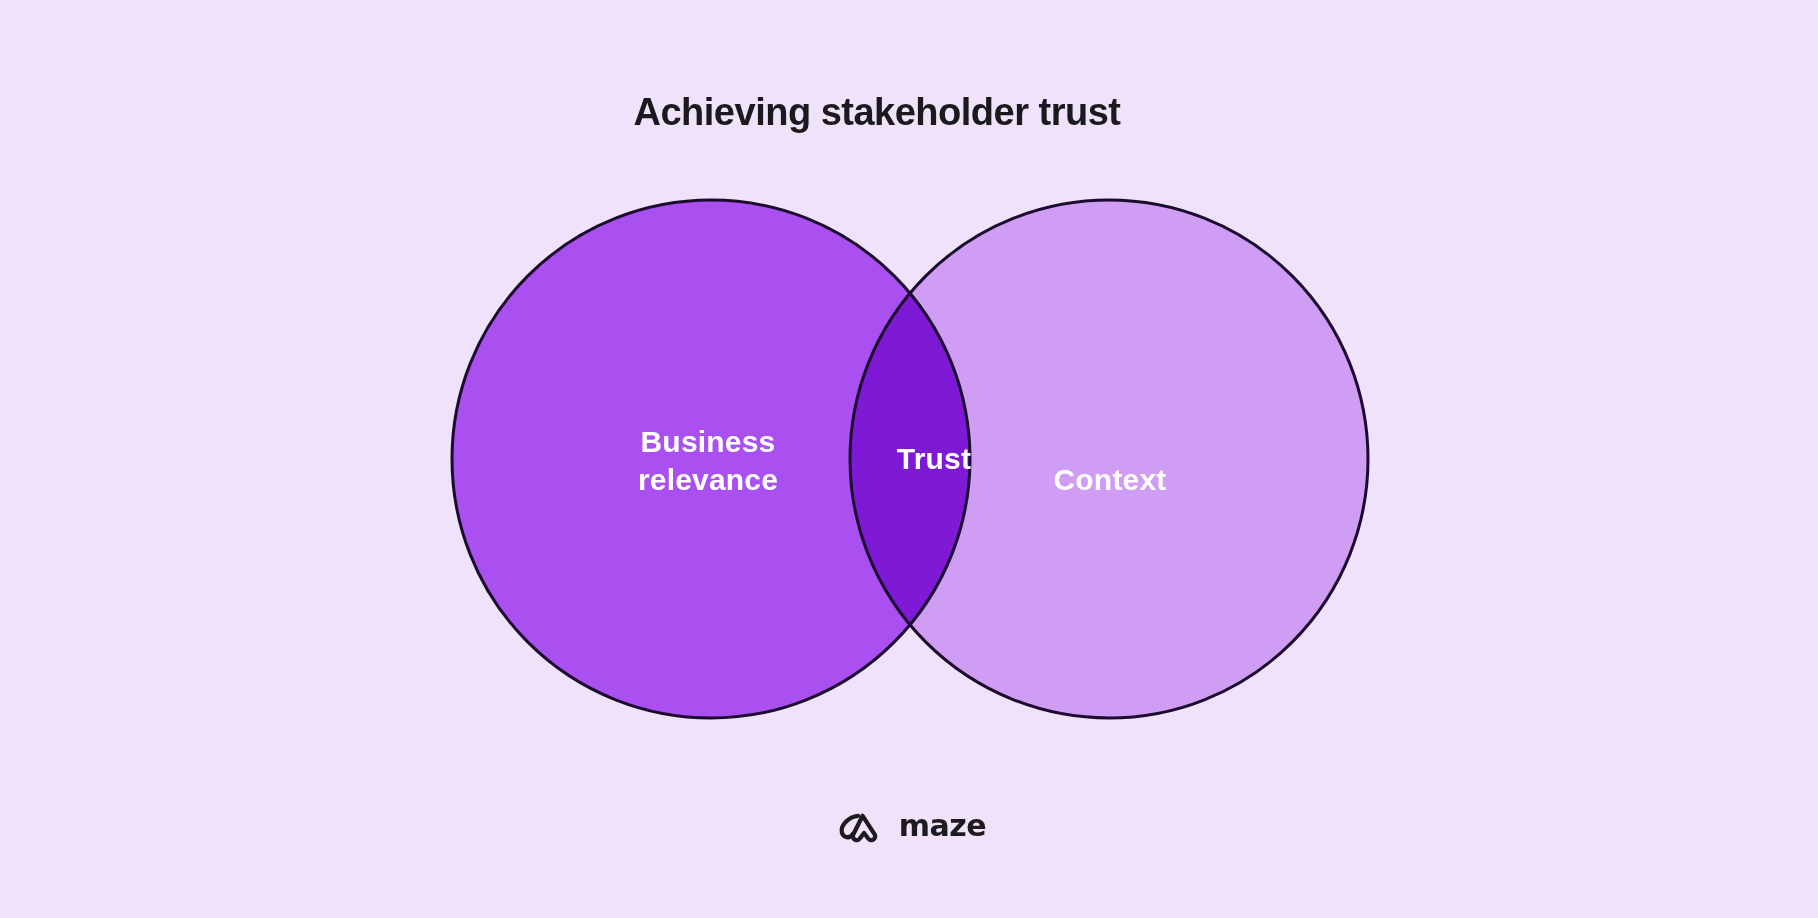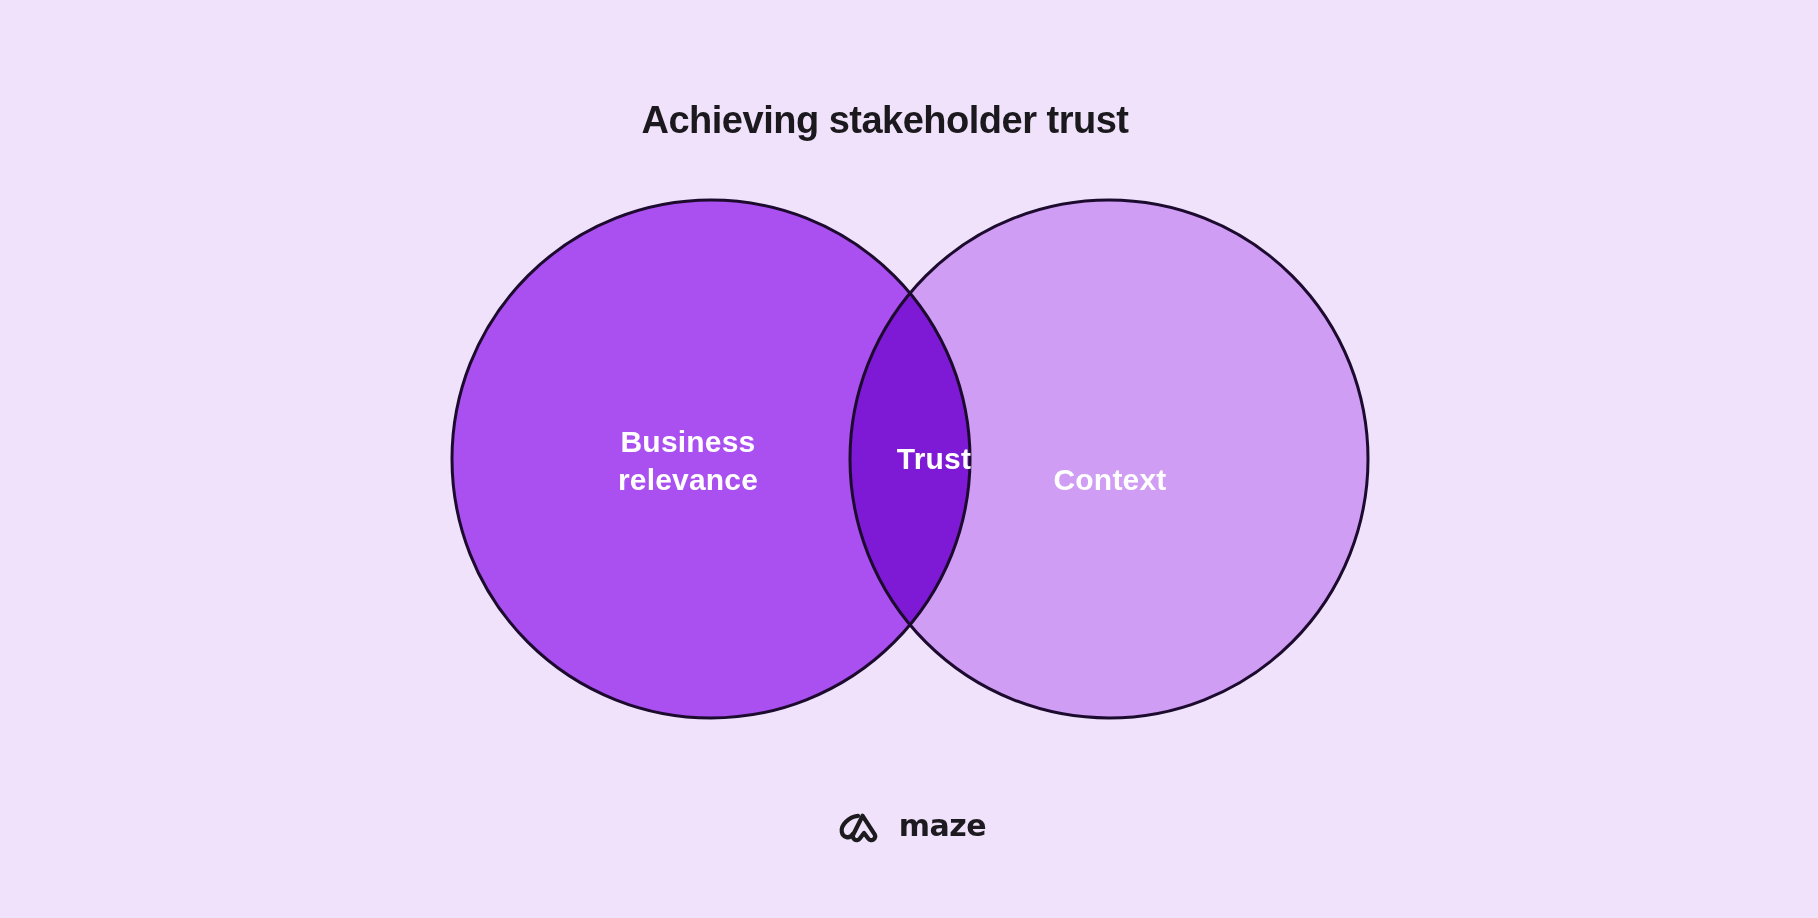--- a/index.html
+++ b/index.html
@@ -9,21 +9,21 @@
     overflow: hidden;
     position: relative;
     font-family: "Liberation Sans", sans-serif;
   }
   .canvas { position: absolute; inset: 0; }
 
   .page-title {
     position: absolute;
     left: 869px; top: 104px;
     transform: translate(-50%, -50%);
-    margin: 16px;
+    margin: 8px;
     font-size: 38px;
     font-weight: 700;
     letter-spacing: -0.5px;
     color: #1b191d;
     white-space: nowrap;
   }
 
   .venn-svg {
     position: absolute;
     left: 0; top: 0;
@@ -33,21 +33,21 @@
   .venn-label {
     position: absolute;
     transform: translate(-50%, -50%);
     color: #ffffff;
     font-size: 30px;
     font-weight: 700;
     line-height: 38px;
     text-align: center;
     letter-spacing: 0.2px;
   }
-  .label-business { left: 688px; top: 461px; width: 210px; }
+  .label-business { left: 708px; top: 461px; width: 210px; }
   .label-trust    { left: 934px; top: 459px; white-space: nowrap; }
   .label-context  { left: 1110px; top: 480px; white-space: nowrap; }
 
   .logo {
     position: absolute;
     left: 910px; top: 826px;
     transform: translate(-50%, -50%);
     display: flex;
     align-items: center;
     gap: 13px;

